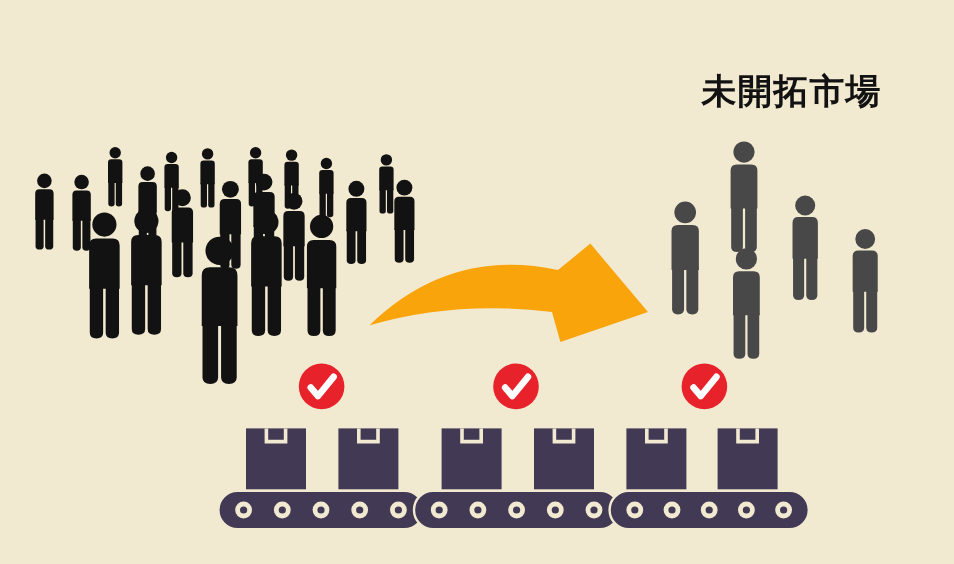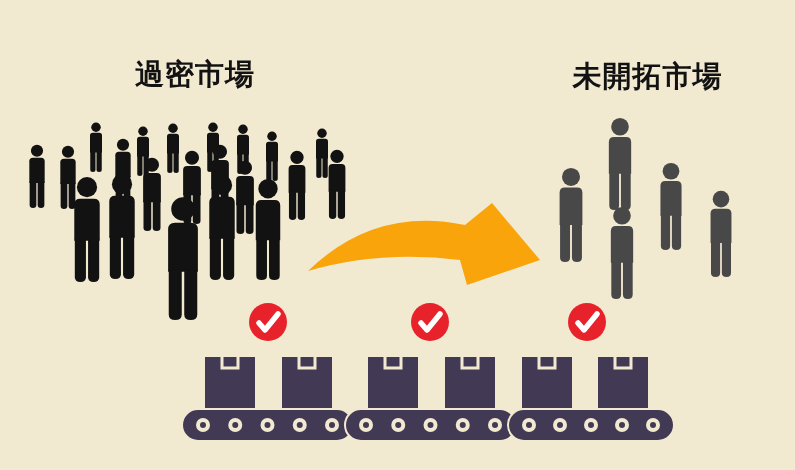--- a/index.html
+++ b/index.html
@@ -2,29 +2,28 @@
 <html><head>
 <meta charset="utf-8">
 <style>
   html,body{margin:0;padding:0;}
   body{width:795px;height:470px;overflow:hidden;font-family:"Liberation Sans",sans-serif;}
   .stage{position:absolute;left:0;top:0;width:795px;height:470px;}
   .title{position:absolute;font-weight:800;font-size:29px;color:#121212;
          letter-spacing:1px;text-align:center;white-space:nowrap;
          font-family:"Liberation Sans",sans-serif;}
   .title.left{left:110px;top:55px;width:170px;}
-  .title.right{left:560px;top:57px;width:175px;}
+  .title.right{left:572px;top:57px;width:175px;}
   #scene{position:absolute;left:0;top:0;width:795px;height:470px;display:block;}
 </style>
 </head>
 <body>
 
 <div class="stage" id="stage" style="background: rgb(242, 233, 209);">
 
-  <div class="title left">過密市場</div>
 
   <div class="title right">未開拓市場</div>
 
   <svg id="scene" viewBox="0 0 795 470">
     <defs>
       <g id="person">
         <circle cx="21" cy="10.5" r="9.5"></circle>
         <path d="M9 27 Q9 21.5 14.5 21.5 L27.5 21.5 Q33 21.5 33 27 L33 61 L9 61 Z"></path>
         <path d="M9.5 59 L20 59 L20 95.5 Q20 100 14.75 100 Q9.5 100 9.5 95.5 Z"></path>
         <path d="M22 59 L32.5 59 L32.5 95.5 Q32.5 100 27.25 100 Q22 100 22 95.5 Z"></path>

